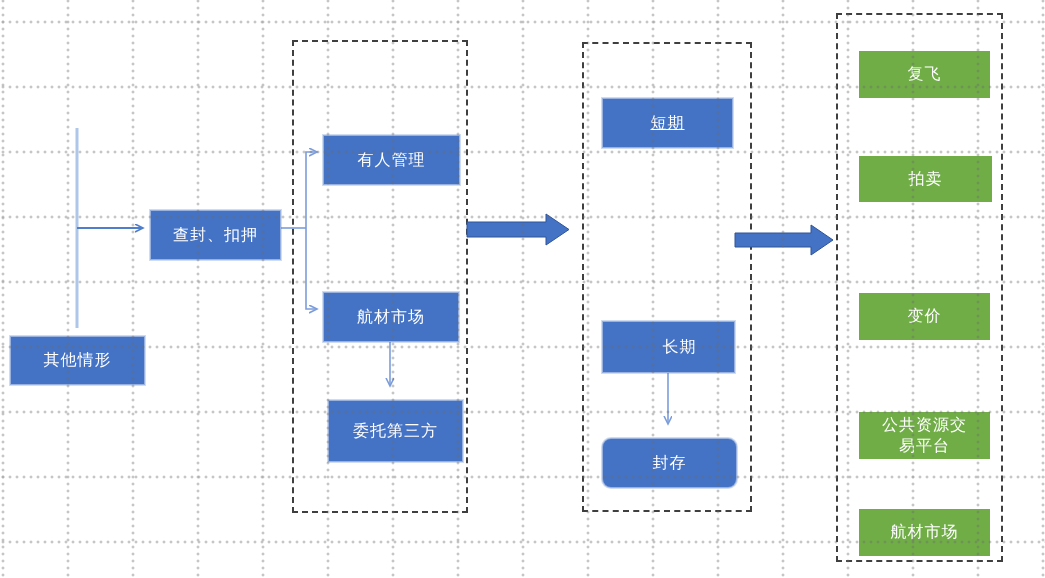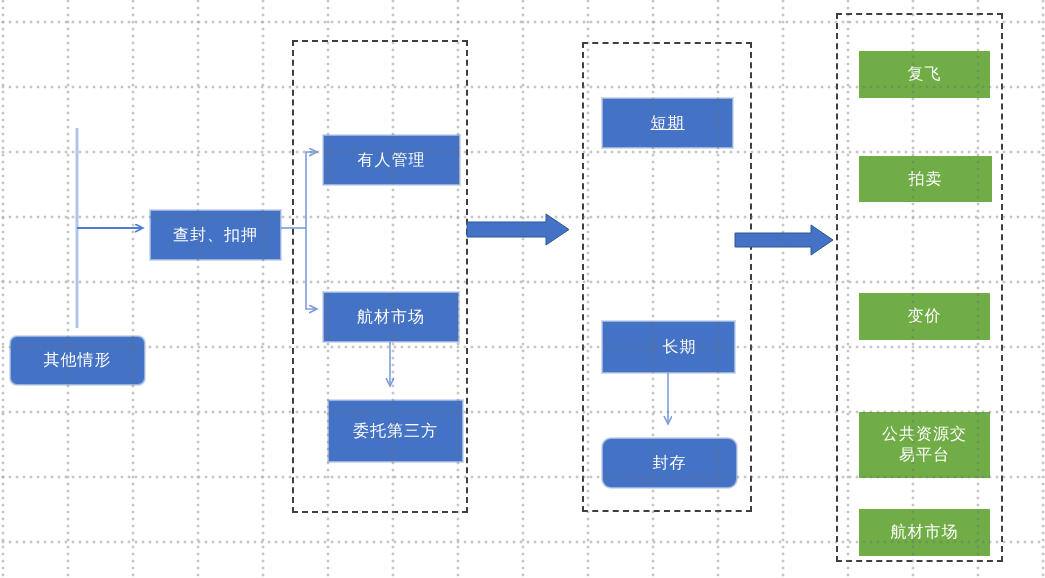--- a/index.html
+++ b/index.html
@@ -24,32 +24,32 @@
   .g-disposal{left:836px;top:13px;width:167px;height:549px;}
   
   .node{
     position:absolute;z-index:3;display:flex;align-items:center;justify-content:center;
     color:#ffffff;font-size:16px;letter-spacing:1px;text-align:center;
     line-height:1.3;box-sizing:border-box;padding:0 18px;margin-top:8px;
   }
   .blue{background:#4472c4;border:1px solid rgba(255,255,255,.45);box-shadow:0 0 0 1px rgba(68,114,196,.25);}
   .green{background:#70ad47;}
   .n-retention{left:10px;top:78px;width:133px;height:50px;}
-  .n-other{left:10px;top:328px;width:135px;height:49px;border-radius:7px;}
+  .n-other{left:10px;top:328px;width:135px;height:49px;}
   .n-seizure{left:150px;top:202px;width:131px;height:50px;}
   .n-manned{left:323px;top:127px;width:137px;height:50px;}
   .n-unmanned{left:323px;top:284px;width:136px;height:50px;}
   .n-third{left:328px;top:392px;width:135px;height:62px;}
   .n-short{left:602px;top:90px;width:131px;height:50px;text-decoration:underline;}
   .n-long{left:602px;top:313px;width:133px;height:52px;padding-left:40px;}
   .n-sealed{left:602px;top:430px;width:135px;height:50px;border-radius:9px;}
   .n-refly{left:859px;top:43px;width:131px;height:47px;}
   .n-auction{left:859px;top:148px;width:133px;height:46px;}
   .n-reprice{left:859px;top:285px;width:131px;height:47px;}
-  .n-platform{left:859px;top:404px;width:131px;height:66px;}
+  .n-platform{left:859px;top:404px;width:131px;height:47px;}
   .n-market{left:859px;top:501px;width:131px;height:47px;}
 </style>
 </head>
 <body>
 
 <div class="canvas">
 
   <svg class="connectors" width="1045" height="578" viewBox="0 0 1045 578" xmlns="http://www.w3.org/2000/svg">
     <defs>
       <marker id="arwA" markerWidth="12" markerHeight="12" refX="7" refY="4" orient="auto" markerUnits="userSpaceOnUse">

